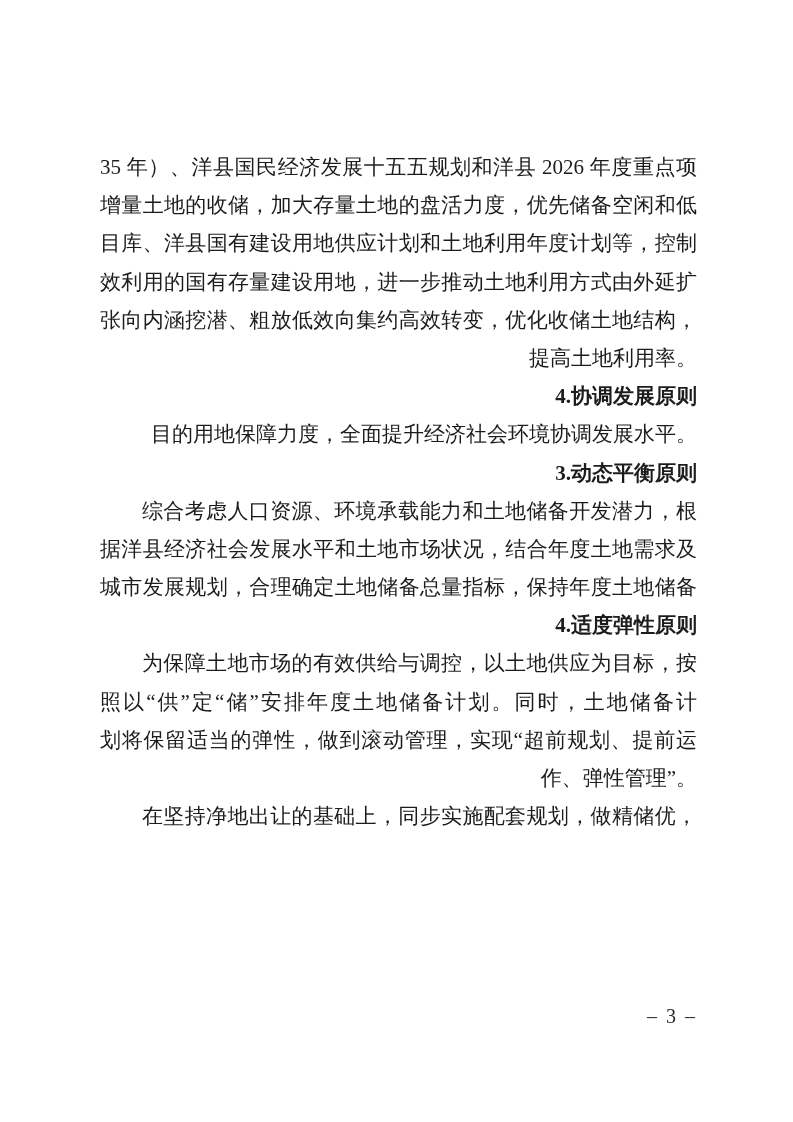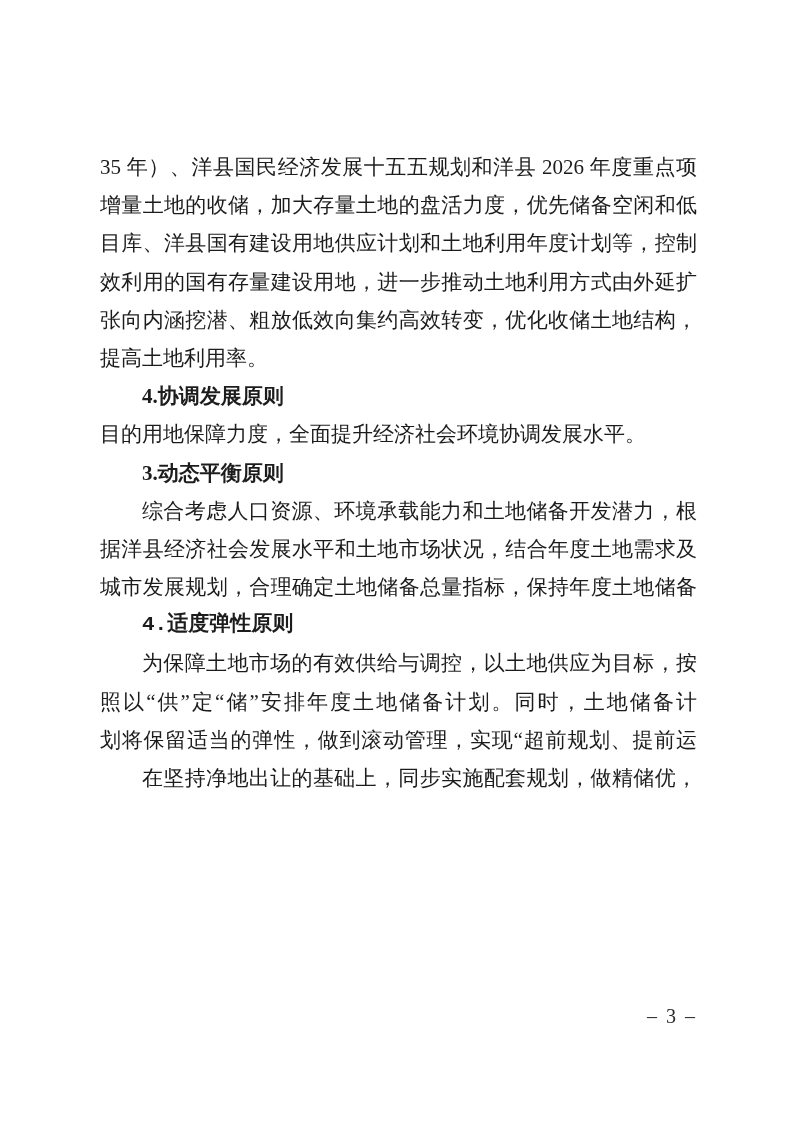--- a/index.html
+++ b/index.html
@@ -21,21 +21,21 @@
     left: 100px;
     top: 148px;
     width: 597px;
   }
   .line {
     font-size: 21px;
     line-height: 38.2px;
     height: 38.2px;
     overflow: hidden;
     white-space: normal;
-    text-align: left;
+    text-align: right;
   }
   .line.justify {
     text-align: justify;
     text-align-last: justify;
     text-justify: inter-character;
   }
   .line.heading {
     font-weight: 600;
   }
   .page-number {
@@ -57,20 +57,21 @@
       <div class="line body justify">目库、洋县国有建设用地供应计划和土地利用年度计划等，控制</div>
       <div class="line body justify">效利用的国有存量建设用地，进一步推动土地利用方式由外延扩</div>
       <div class="line body justify">张向内涵挖潜、粗放低效向集约高效转变，优化收储土地结构，</div>
       <div class="line body">提高土地利用率。</div>
       <div class="line heading" style="text-indent: 2em;">4.协调发展原则</div>
       <div class="line body">目的用地保障力度，全面提升经济社会环境协调发展水平。</div>
       <div class="line heading" style="text-indent: 2em;">3.动态平衡原则</div>
       <div class="line body justify" style="text-indent: 2em;">综合考虑人口资源、环境承载能力和土地储备开发潜力，根</div>
       <div class="line body justify">据洋县经济社会发展水平和土地市场状况，结合年度土地需求及</div>
       <div class="line body justify">城市发展规划，合理确定土地储备总量指标，保持年度土地储备</div>
-      <div class="line heading" style="text-indent: 2em; font-family: Liberation Mono, monospace;">4.适度弹性原则</div>
+      <div class="line heading" style="text-indent: 2em;">4.适度弹性原则</div>
       <div class="line body justify" style="text-indent: 2em;">为保障土地市场的有效供给与调控，以土地供应为目标，按</div>
       <div class="line body justify">照以“供”定“储”安排年度土地储备计划。同时，土地储备计</div>
       <div class="line body justify">划将保留适当的弹性，做到滚动管理，实现“超前规划、提前运</div>
+      <div class="line body">作、弹性管理”。</div>
       <div class="line body justify" style="text-indent: 2em;">在坚持净地出让的基础上，同步实施配套规划，做精储优，</div>
     </div>
   <div class="page-number">– 3 –</div>
 </div>
 
 </body></html>

